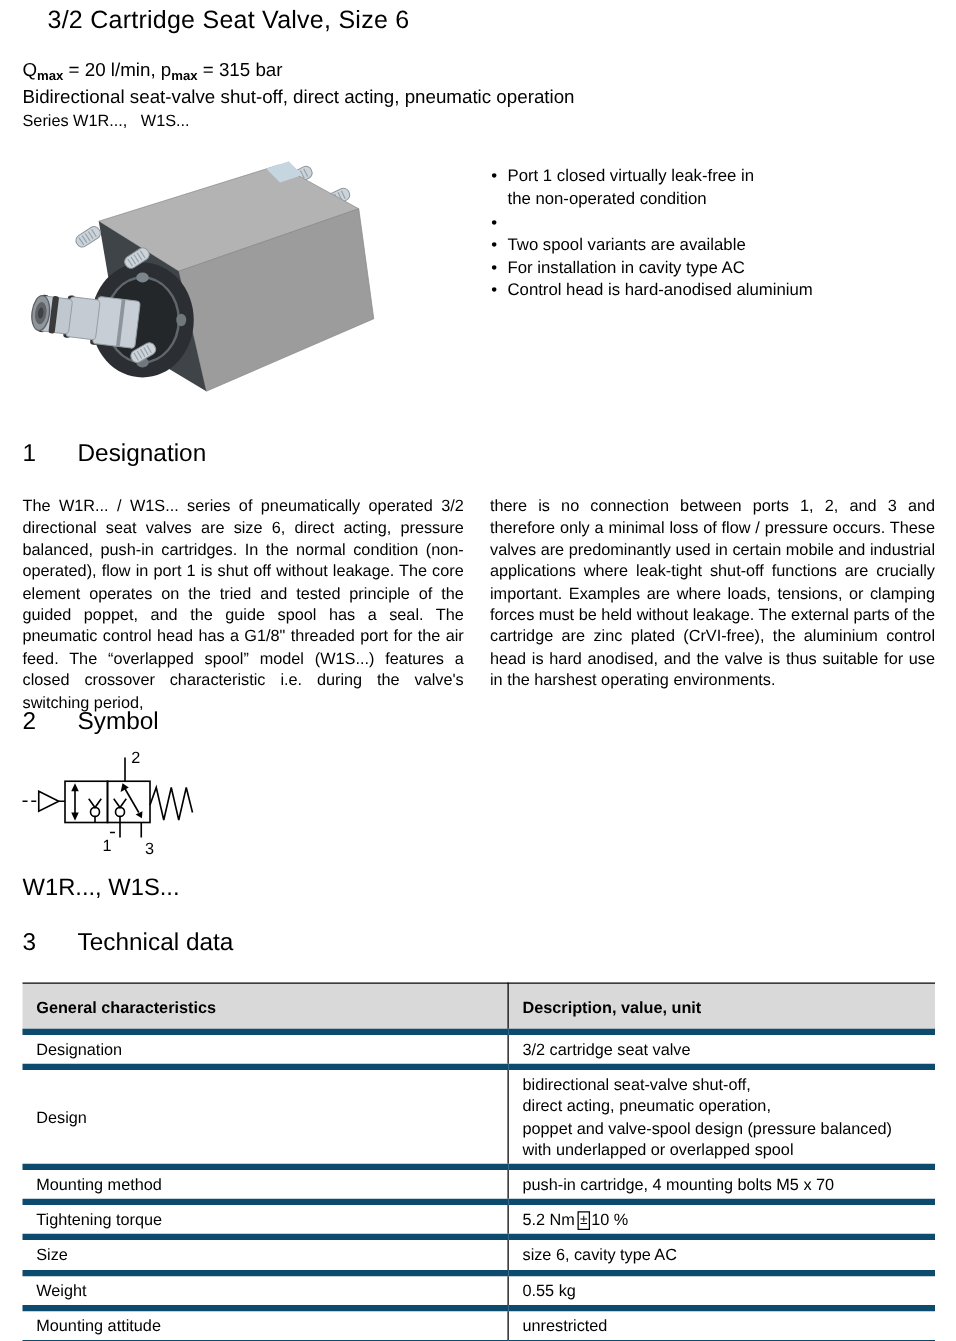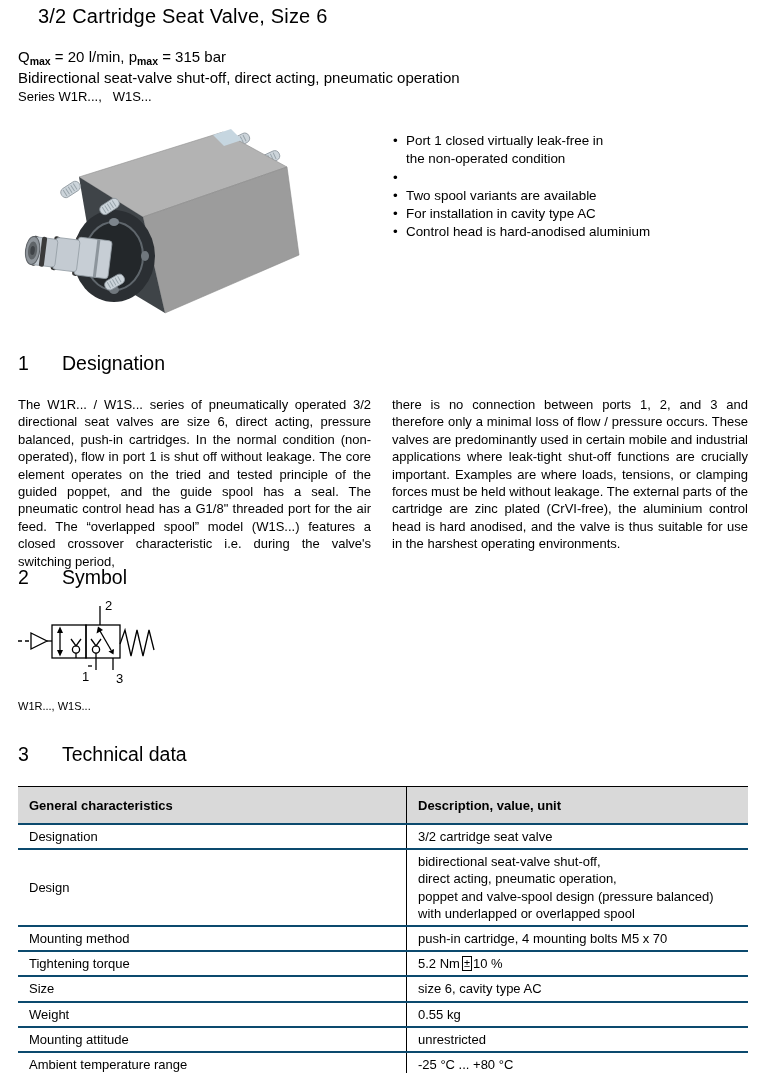--- a/index.html
+++ b/index.html
@@ -31,28 +31,28 @@
   .h-symbol{top:566px;}
   .h-tech{top:743px;}
 
   
   .desccol{top:396px;font-size:13px;line-height:17.4px;text-align:justify;}
   .col1{left:18px;width:353px;}
   .col2{left:392px;width:356px;}
 
   
   .symbolsvg{left:14px;top:592px;}
-  .symcaption{left:18px;top:700px;font-size:11px;}
+  .symcaption{left:18px;top:700px;font-size:19px;}
 
   
   .figure{left:15px;top:125px;}
 
   
   .techtable{left:18px;top:786px;width:730px;border-collapse:collapse;font-size:13px;}
-  .techtable td,.techtable th{border-top:1px solid #000;border-bottom:2px solid #0c4a6e;vertical-align:middle;text-align:left;}
+  .techtable td,.techtable th{border-top:1px solid #000;border-bottom:5px solid #0c4a6e;vertical-align:middle;text-align:left;}
   .techtable th{background:#d9d9d9;font-weight:700;height:32px;padding:2px 8px 2px 11px;}
   .techtable td{padding:3px 8px 3px 11px;line-height:17.2px;}
   .techtable .c1{width:369px;border-right:1px solid #000;}
   .techtable .c2{white-space:pre-line;}
   .techtable tr{height:16px;}
   .pmbox{display:inline-block;border:1px solid #000;font-size:11px;line-height:11px;padding:1px 1px;margin:0 1px 0 2px;vertical-align:1px;}
 </style>
 </head>
 <body>
 

